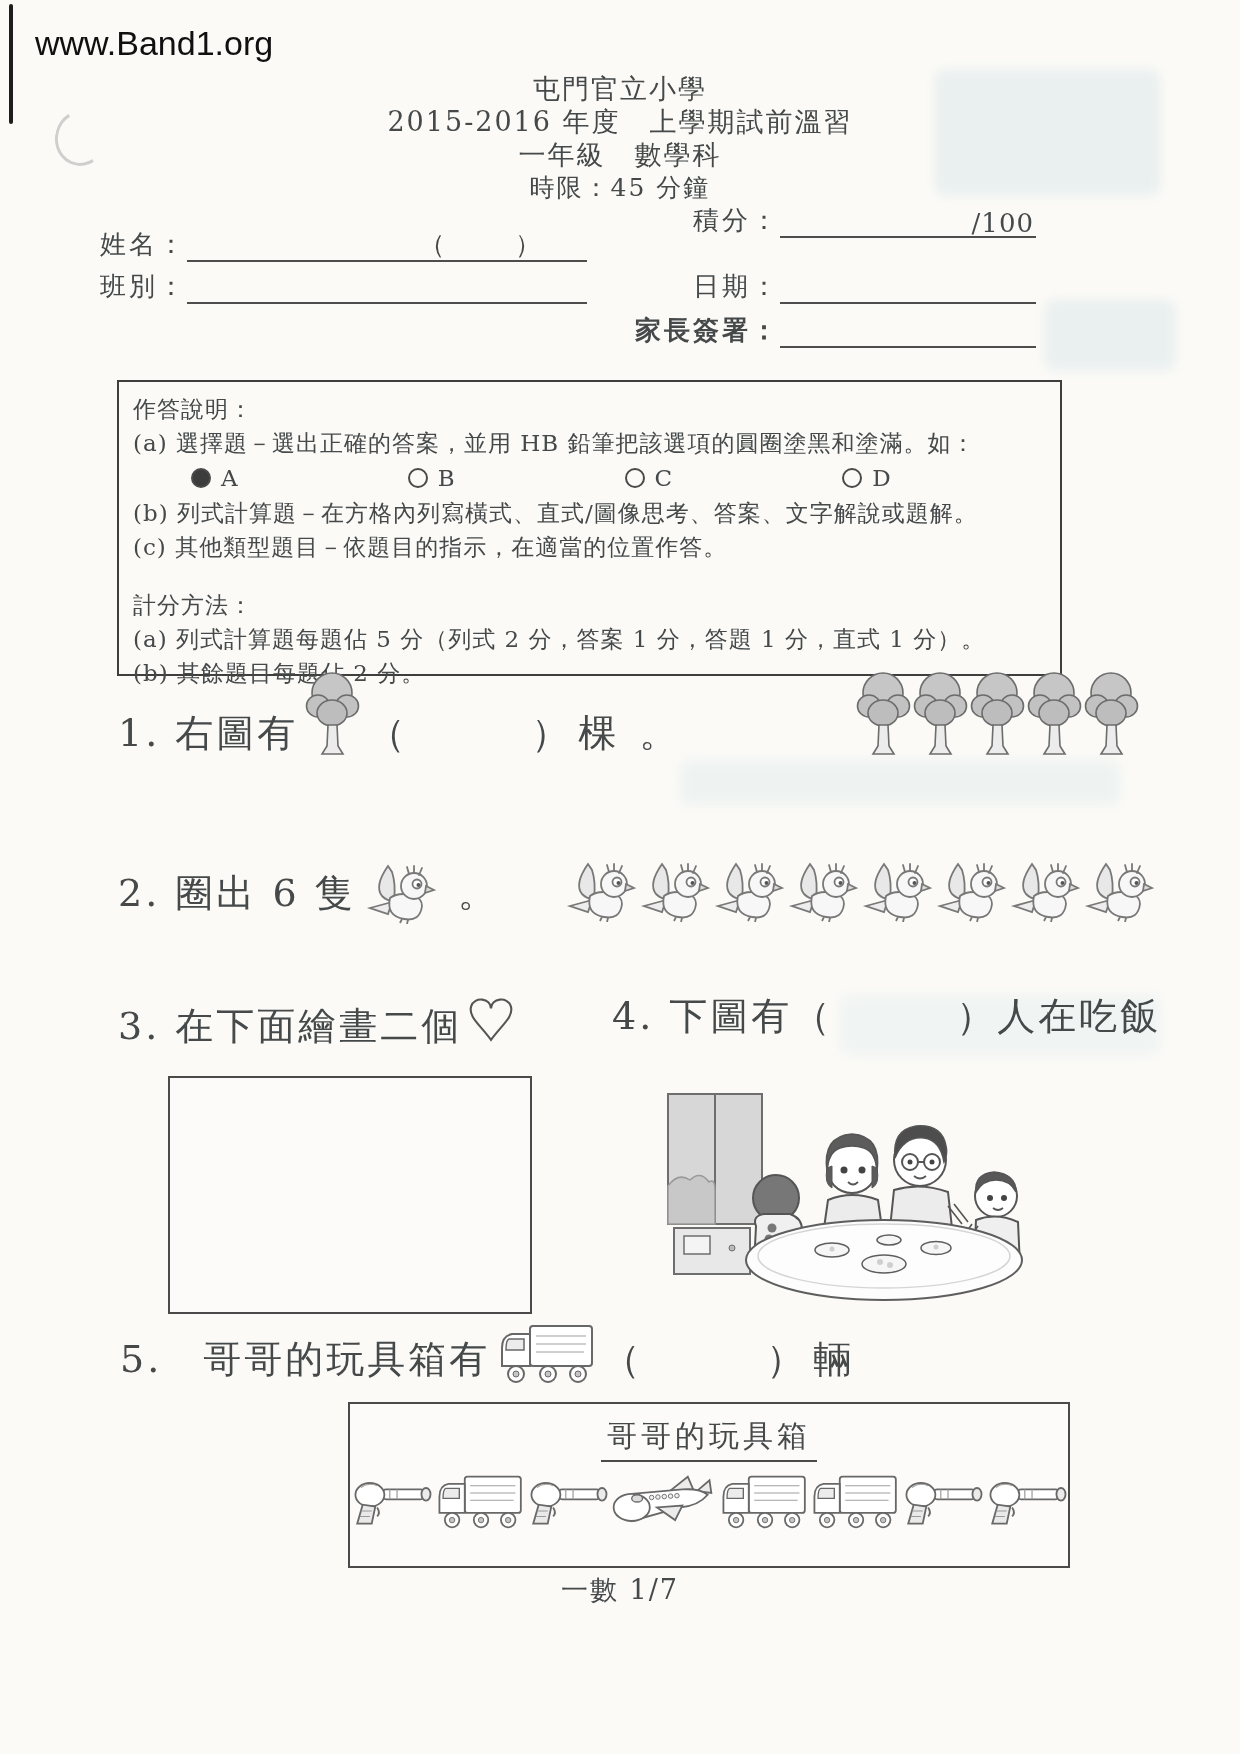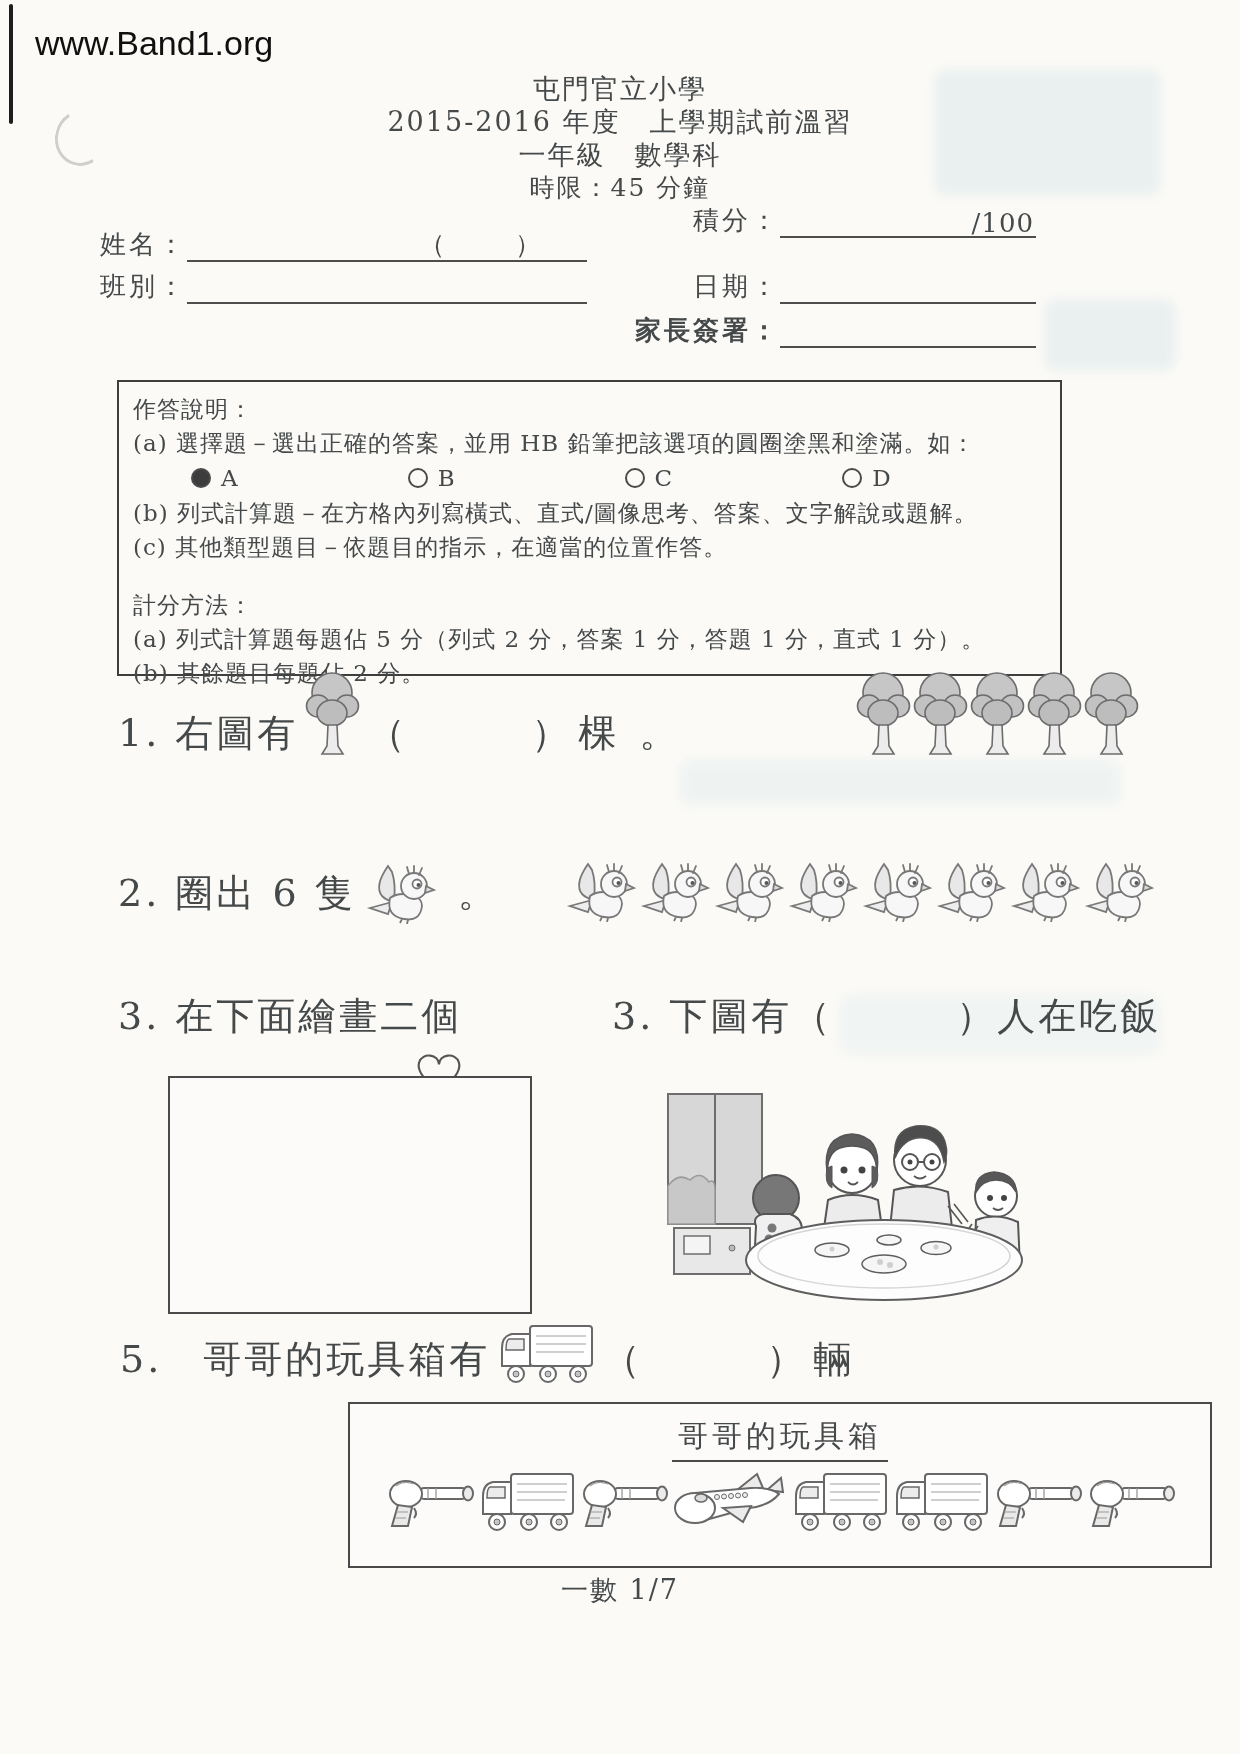--- a/index.html
+++ b/index.html
@@ -38,21 +38,21 @@
   .bubble{width:20px;height:20px;border:2px solid #4a4a4a;border-radius:50%;box-sizing:border-box;background:#fbfaf7;}
   .bubble.filled{background:#3c3c3c;}
   .spacer{height:24px;}
   
   .q-row{position:absolute;display:flex;align-items:flex-end;gap:6px;justify-content:center;}
   .q-label{font-size:38px;line-height:1.15;letter-spacing:3px;white-space:nowrap;}
   .icon-strip{position:absolute;display:flex;align-items:flex-end;}
   .draw-box{position:absolute;left:168px;top:1076px;width:360px;height:234px;border:2.5px solid #4a4a4a;background:#fcfbf9;}
   .scene{position:absolute;left:652px;top:1088px;}
   
-  .toy-box{position:absolute;left:348px;top:1402px;width:864px;height:166px;border:2.5px solid #4a4a4a;
+  .toy-box{position:absolute;left:348px;top:1402px;width:722px;height:166px;border:2.5px solid #4a4a4a;
     box-sizing:border-box;text-align:center;background:#fcfbf9;}
   .toy-title{display:inline-block;margin-top:12px;font-size:30px;letter-spacing:4px;border-bottom:2.5px solid #4a4a4a;
     padding:0 6px 3px 6px;}
   .toy-row{display:flex;justify-content:center;align-items:center;gap:1px;margin-top:8px;}
   
   .footer{position:absolute;left:0;right:0;top:1572px;text-align:center;font-size:27px;letter-spacing:2px;}
   svg{display:block;}
 </style>
 </head>
 <body>
@@ -324,28 +324,28 @@
       <circle cx="52" cy="24" r="13"></circle>
       <path d="M47 12 L45 5 M52 11 L52 4 M57 13 L60 6" fill="none" stroke-linecap="round"></path>
       <circle cx="55" cy="22" r="4.5" fill="#fff"></circle>
       <circle cx="56.5" cy="23" r="2" fill="#555" stroke="none"></circle>
       <path d="M64 24 L72 28 L63 31 Z" fill="#dddddd"></path>
       <path d="M40 57 L38 61 M46 58 L45 62" fill="none"></path>
     </g>
   </svg>
 </div>
 
-  <div class="q-row" style="left:118px;top:995px;flex-direction:column;">
+  <div class="q-row" style="left:118px;top:995px;">
     <span class="q-label" style="padding-bottom:6px;">3. 在下面繪畫二個</span>
     <svg width="46" height="50" viewBox="0 0 44 46" style="margin-bottom:10px;">
       <path d="M22 12 C22 2 6 0 3 10 C0 20 12 28 22 42 C32 28 44 20 41 10 C38 0 22 2 22 12 Z" fill="none" stroke="#555555" stroke-width="2"></path>
     </svg>
   </div>
   <div class="q-row" style="left:612px;top:995px;">
-    <span class="q-label">3. 下圖有（　　　）人在吃飯</span>
+    <span class="q-label">4. 下圖有（　　　）人在吃飯</span>
   </div>
   <div class="draw-box"></div>
 
   <div class="scene">
     <svg width="388" height="222" viewBox="0 0 388 222">
       <g stroke="#6e6e6e" stroke-width="2" fill="none">
         <rect x="16" y="6" width="94" height="130" fill="#d7d7d7"></rect>
         <line x1="63" y1="6" x2="63" y2="136"></line>
         <path d="M16 98 Q26 84 38 92 Q48 82 57 94 Q63 90 63 102 L63 136 L16 136 Z" fill="#c8c8c8" stroke="#9a9a9a" stroke-width="1.5"></path>
         <rect x="22" y="140" width="76" height="46" fill="#e8e8e8"></rect>

